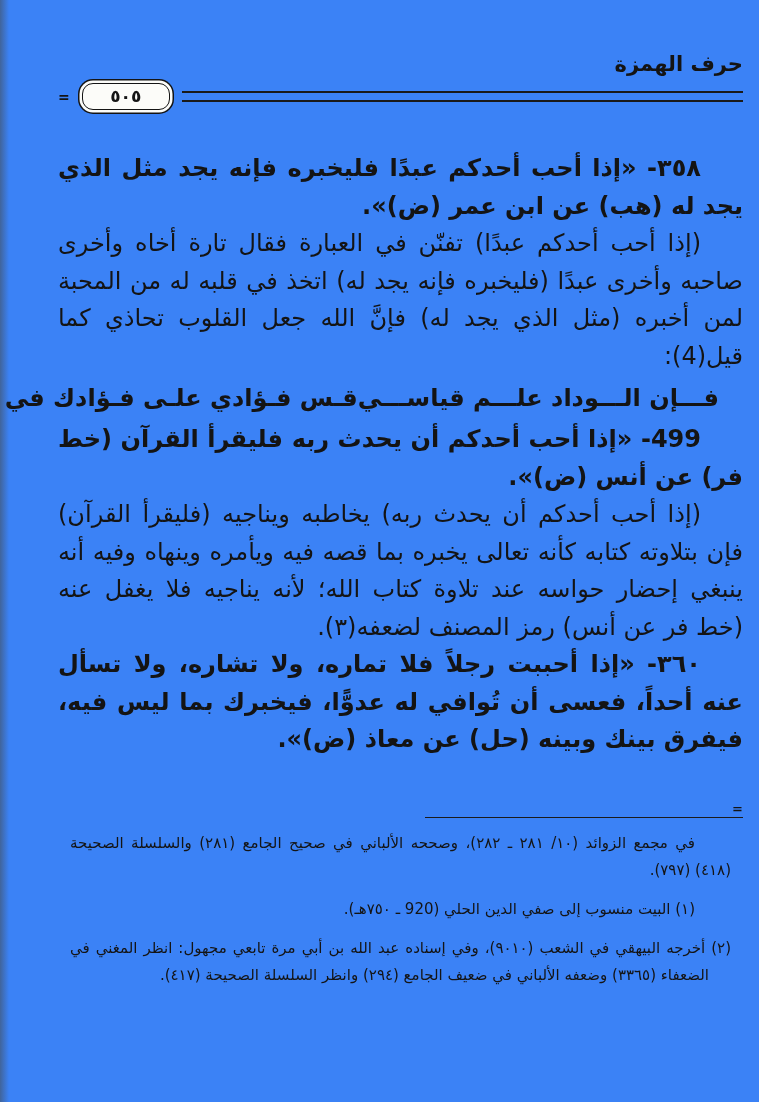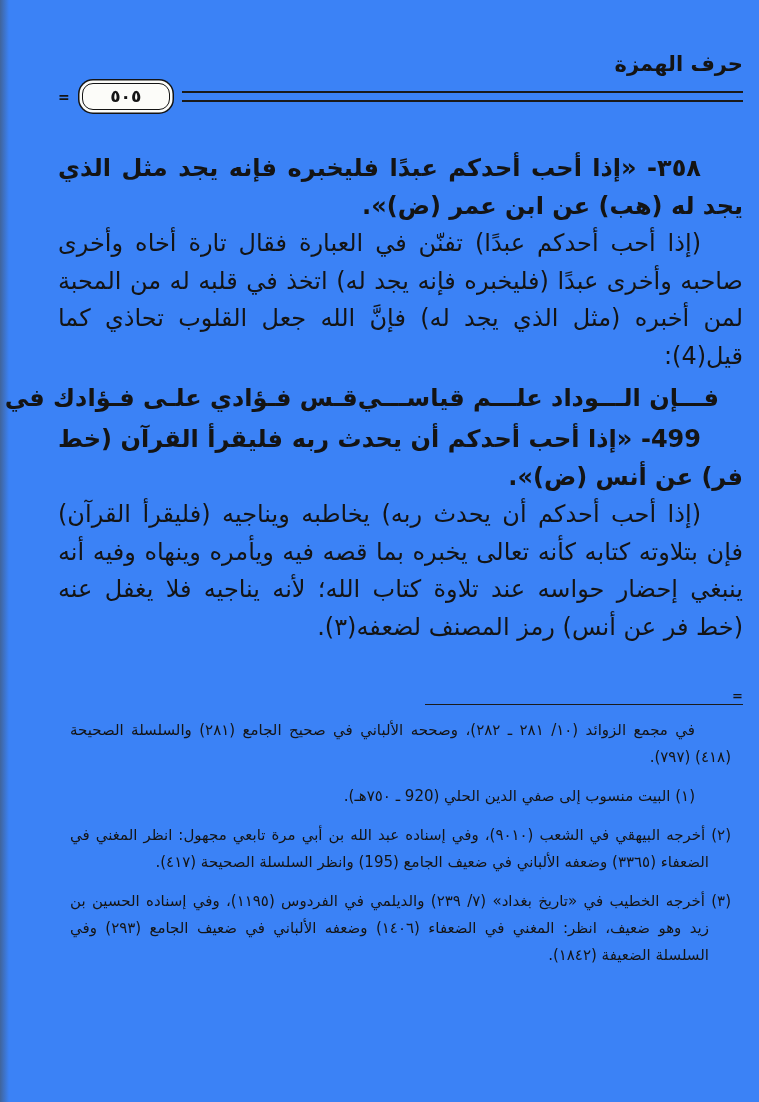--- a/index.html
+++ b/index.html
@@ -145,28 +145,28 @@
     <div class="poetry">
       <span class="hemistich">فـــإن الـــوداد علـــم قياســـي</span>
       <span class="hemistich">قـس فـؤادي علـى فـؤادك في الـودّ</span>
     </div>
 
 
     <p class="para hadith">499- «إذا أحب أحدكم أن يحدث ربه فليقرأ القرآن (خط فر) عن أنس (ض)».</p>
 
     <p class="para commentary">(إذا أحب أحدكم أن يحدث ربه) يخاطبه ويناجيه (فليقرأ القرآن) فإن بتلاوته كتابه كأنه تعالى يخبره بما قصه فيه ويأمره وينهاه وفيه أنه ينبغي إحضار حواسه عند تلاوة كتاب الله؛ لأنه يناجيه فلا يغفل عنه (خط فر عن أنس) رمز المصنف لضعفه(٣).</p>
 
+    <p class="para hadith">٣٦٠- «إذا أحببت رجلاً فلا تماره، ولا تشاره، ولا تسأل عنه أحداً، فعسى أن تُوافي له عدوًّا، فيخبرك بما ليس فيه، فيفرق بينك وبينه (حل) عن معاذ (ض)».</p>
   </main>
 
   <footer class="footnotes">
     <div class="fn-eq">=</div>
     <div class="fn-sep"></div>
 
     <p class="fn fn-indent">في مجمع الزوائد (١٠/ ٢٨١ ـ ٢٨٢)، وصححه الألباني في صحيح الجامع (٢٨١) والسلسلة الصحيحة (٤١٨) (٧٩٧).</p>
 
     <p class="fn fn-indent">(١) البيت منسوب إلى صفي الدين الحلي (920 ـ ٧٥٠هـ).</p>
 
-    <p class="fn fn-hang">(٢) أخرجه البيهقي في الشعب (٩٠١٠)، وفي إسناده عبد الله بن أبي مرة تابعي مجهول: انظر المغني في الضعفاء (٣٣٦٥) وضعفه الألباني في ضعيف الجامع (195) وانظر السلسلة الصحيحة (٤١٧).</p>
+    <p class="fn fn-hang">(٢) أخرجه البيهقي في الشعب (٩٠١٠)، وفي إسناده عبد الله بن أبي مرة تابعي مجهول: انظر المغني في الضعفاء (٣٣٦٥) وضعفه الألباني في ضعيف الجامع (٢٩٤) وانظر السلسلة الصحيحة (٤١٧).</p>
 
-    <p class="fn fn-hang">(٣) أخرجه الخطيب في «تاريخ بغداد» (٧/ ٢٣٩) والديلمي في الفردوس (١١٩٥)، وفي إسناده الحسين بن زيد وهو ضعيف، انظر: المغني في الضعفاء (١٤٠٦) وضعفه الألباني في ضعيف الجامع (٢٩٣) وفي السلسلة الضعيفة (١٨٤٢).</p>
   </footer>
 
 </div>
 
 </body></html>

